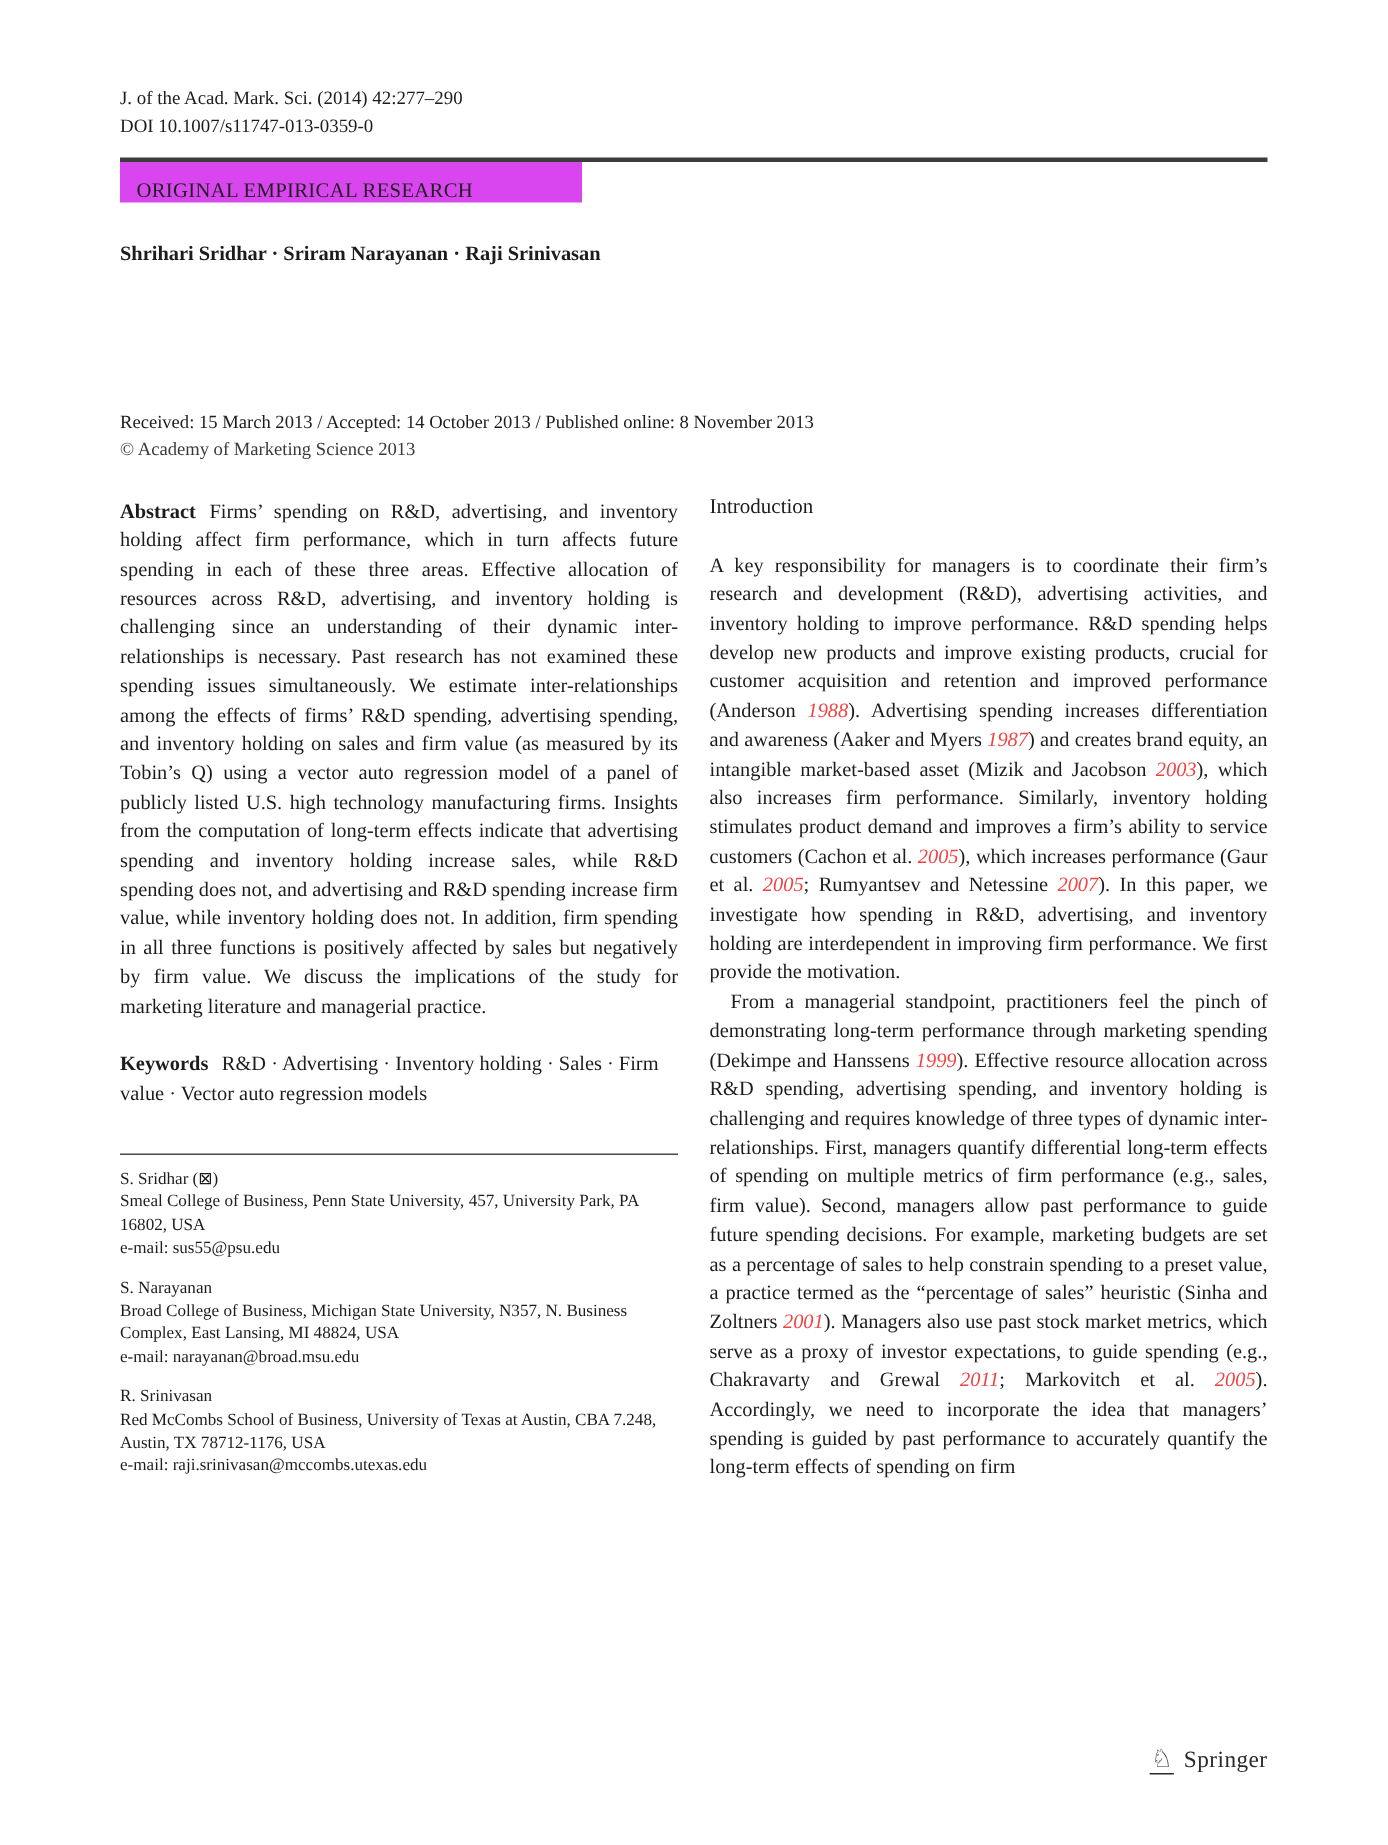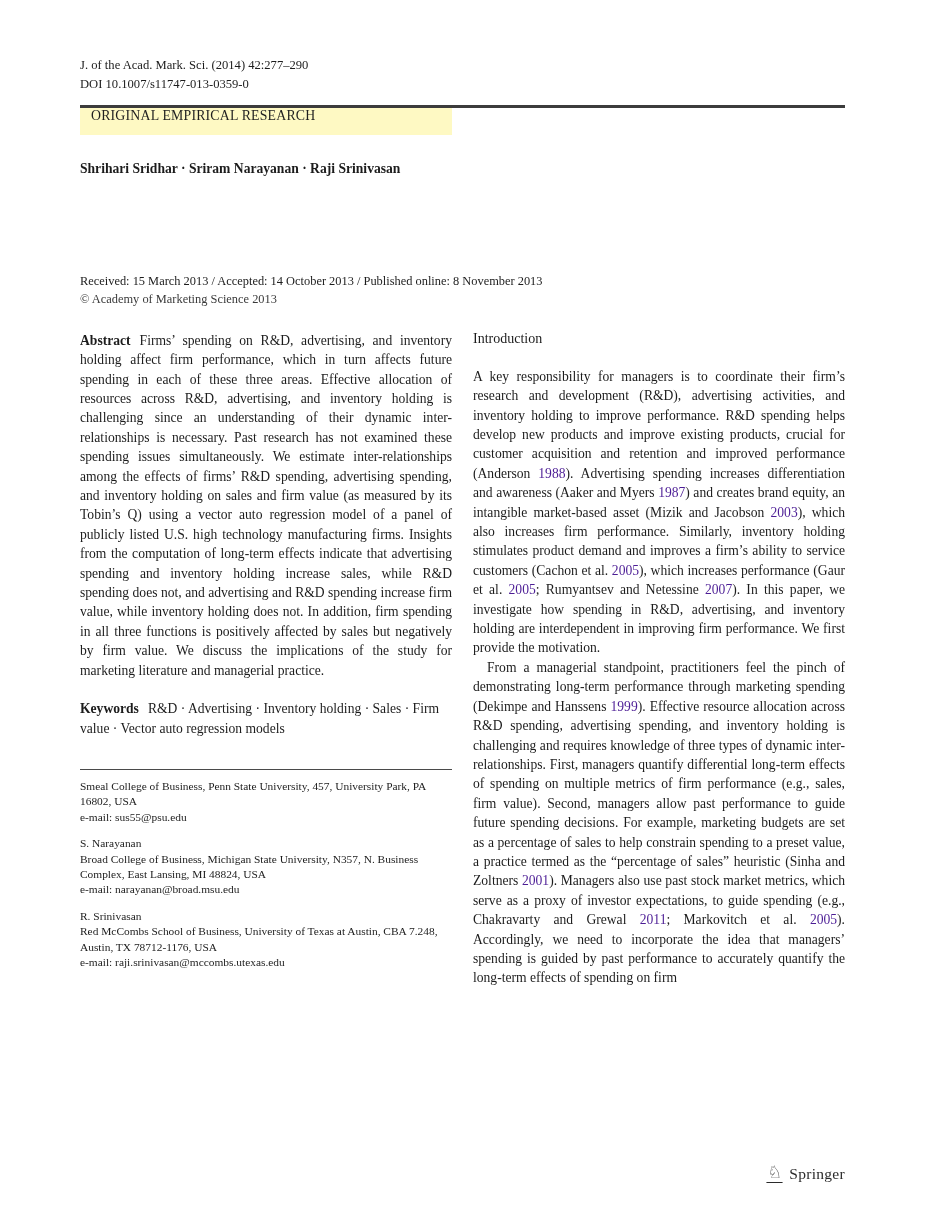--- a/index.html
+++ b/index.html
@@ -11,22 +11,22 @@
     position:relative;
     overflow:hidden;
   }
   .page { padding:45px 80px 0 80px; width:925px; height:1230px; position:relative;margin-top:11px; }
 
   
   .journal-line { font-size:12.6px; line-height:1.5; }
   .doi-line { font-size:12.6px; line-height:1.5; }
   .top-rule { height:3px; background:#3c3c3c; margin-top:11px; }
   .section-box {
-    background:#fef9c3; width:372px; height:27px;
-    display:flex; align-items:flex-start; padding-left:11px;
+    background:#d946ef; width:308px; height:27px;
+    display:flex; align-items:flex-end; padding-left:11px;
     font-size:13.8px; color:#1f1f1f; letter-spacing:0.2px;
   }
 
   
   .title {
     margin-top:42px; font-size:23.5px; font-weight:bold;
     line-height:1.44; max-width:690px; letter-spacing:0.1px;
   }
   .authors { margin-top:26px; font-size:13.6px; font-weight:bold; }
 
@@ -37,21 +37,21 @@
   .columns { display:flex; gap:21px; margin-top:24px; }
   .col { width:372px; }
 
   p.justified {
     font-size:13.6px; line-height:19.4px; text-align:justify;
     text-justify:inter-word;
   }
   .bold-label { font-weight:bold; margin-right:9px; }
   .keywords-para { margin-top:19px; font-size:13.6px; line-height:19.4px; }
 
-  .cite { color:#4c1d95; }
+  .cite { color:#ef4444;font-style:italic; }
 
   .intro-heading { font-size:14px; font-weight:normal; margin-bottom:20px; }
   .para-indent { text-indent:14px; }
 
   
   .footnote-block {
     margin-top:31px; border-top:1.4px solid #4a4a4a; padding-top:9px;
     font-size:11.4px; line-height:15.4px;
   }
   .footnote-item { margin-bottom:11px; }
@@ -93,20 +93,21 @@
       <p class="justified">
         <span class="bold-label">Abstract</span><span>Firms’ spending on R&amp;D, advertising, and inventory holding affect firm performance, which in turn affects future spending in each of these three areas. Effective allocation of resources across R&amp;D, advertising, and inventory holding is challenging since an understanding of their dynamic inter-relationships is necessary. Past research has not examined these spending issues simultaneously. We estimate inter-relationships among the effects of firms’ R&amp;D spending, advertising spending, and inventory holding on sales and firm value (as measured by its Tobin’s Q) using a vector auto regression model of a panel of publicly listed U.S. high technology manufacturing firms. Insights from the computation of long-term effects indicate that advertising spending and inventory holding increase sales, while R&amp;D spending does not, and advertising and R&amp;D spending increase firm value, while inventory holding does not. In addition, firm spending in all three functions is positively affected by sales but negatively by firm value. We discuss the implications of the study for marketing literature and managerial practice.</span>
       </p>
 
       <p class="keywords-para">
         <span class="bold-label">Keywords</span><span>R&amp;D · Advertising · Inventory holding · Sales · Firm value · Vector auto regression models</span>
       </p>
 
       <div class="footnote-block">
         <div class="footnote-item">
+          <div>S. Sridhar (⊠)</div>
           <div>Smeal College of Business, Penn State University, 457, University Park, PA 16802, USA</div>
           <div>e-mail: sus55@psu.edu</div>
         </div>
         <div class="footnote-item">
           <div>S. Narayanan</div>
           <div>Broad College of Business, Michigan State University, N357, N. Business Complex, East Lansing, MI 48824, USA</div>
           <div>e-mail: narayanan@broad.msu.edu</div>
         </div>
         <div class="footnote-item">
           <div>R. Srinivasan</div>

